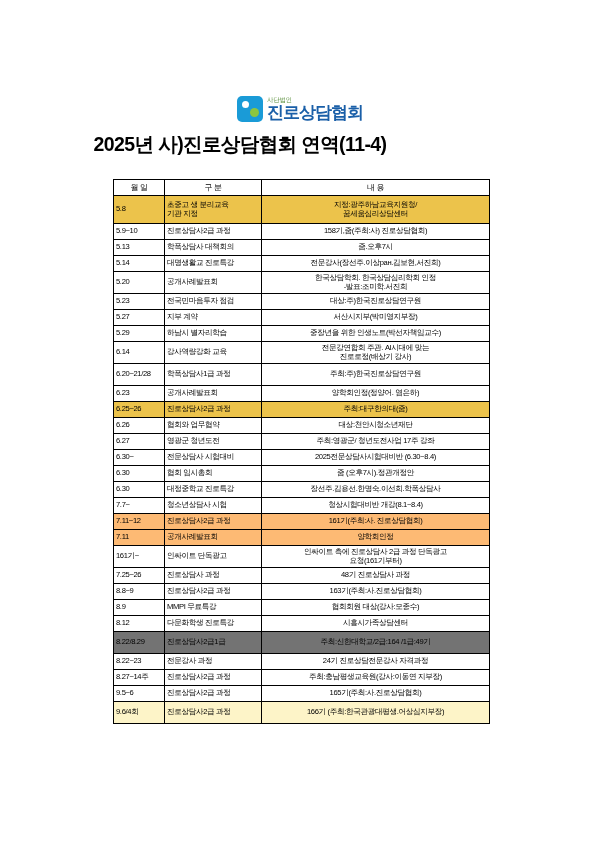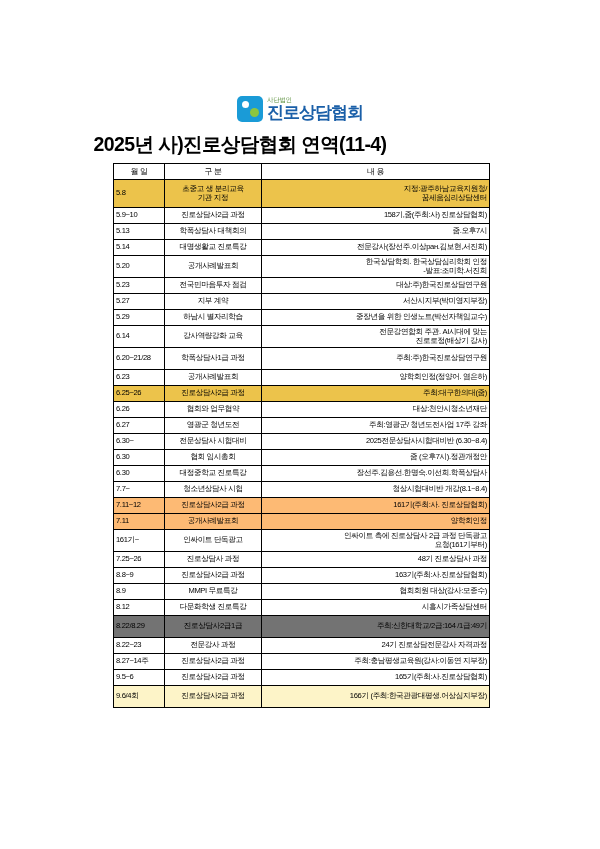--- a/index.html
+++ b/index.html
@@ -88,21 +88,21 @@
     width: 480px;
     text-align: center;
     font-size: 19.5px;
     font-weight: bold;
     letter-spacing: -0.6px;
     color: #000000;
   }
   
   .table-wrap {
     position: absolute;
-    top: 163px;
+    top: 179px;
     left: 113px;
     width: 376px;
   }
   table.sched {
     border-collapse: collapse;
     width: 376px;
     table-layout: fixed;
     font-size: 7.6px;
   }
   table.sched td, table.sched th {
@@ -125,24 +125,24 @@
     letter-spacing: 1px;
     height: 13px;
   }
   td.date {
     text-align: left;
     padding-left: 3px;
     white-space: normal;
     margin-left: 44px;
   }
   td.kind {
+    text-align: left;
+  }
+  td.desc {
     text-align: center;
-  }
-  td.desc {
-    text-align: right;
     padding-left: 3px;
   }
   .r-tall td { height: 25px; }
   .r-mid td { height: 19px; }
   .r-norm td { height: 13px; }
 
   
   .hl-gold   td { background: #ecc34b; font-weight: bold; }
   .hl-gold2  td { background: #737373; font-weight: bold; }
   .hl-blue   td { background: #fdba74; }

